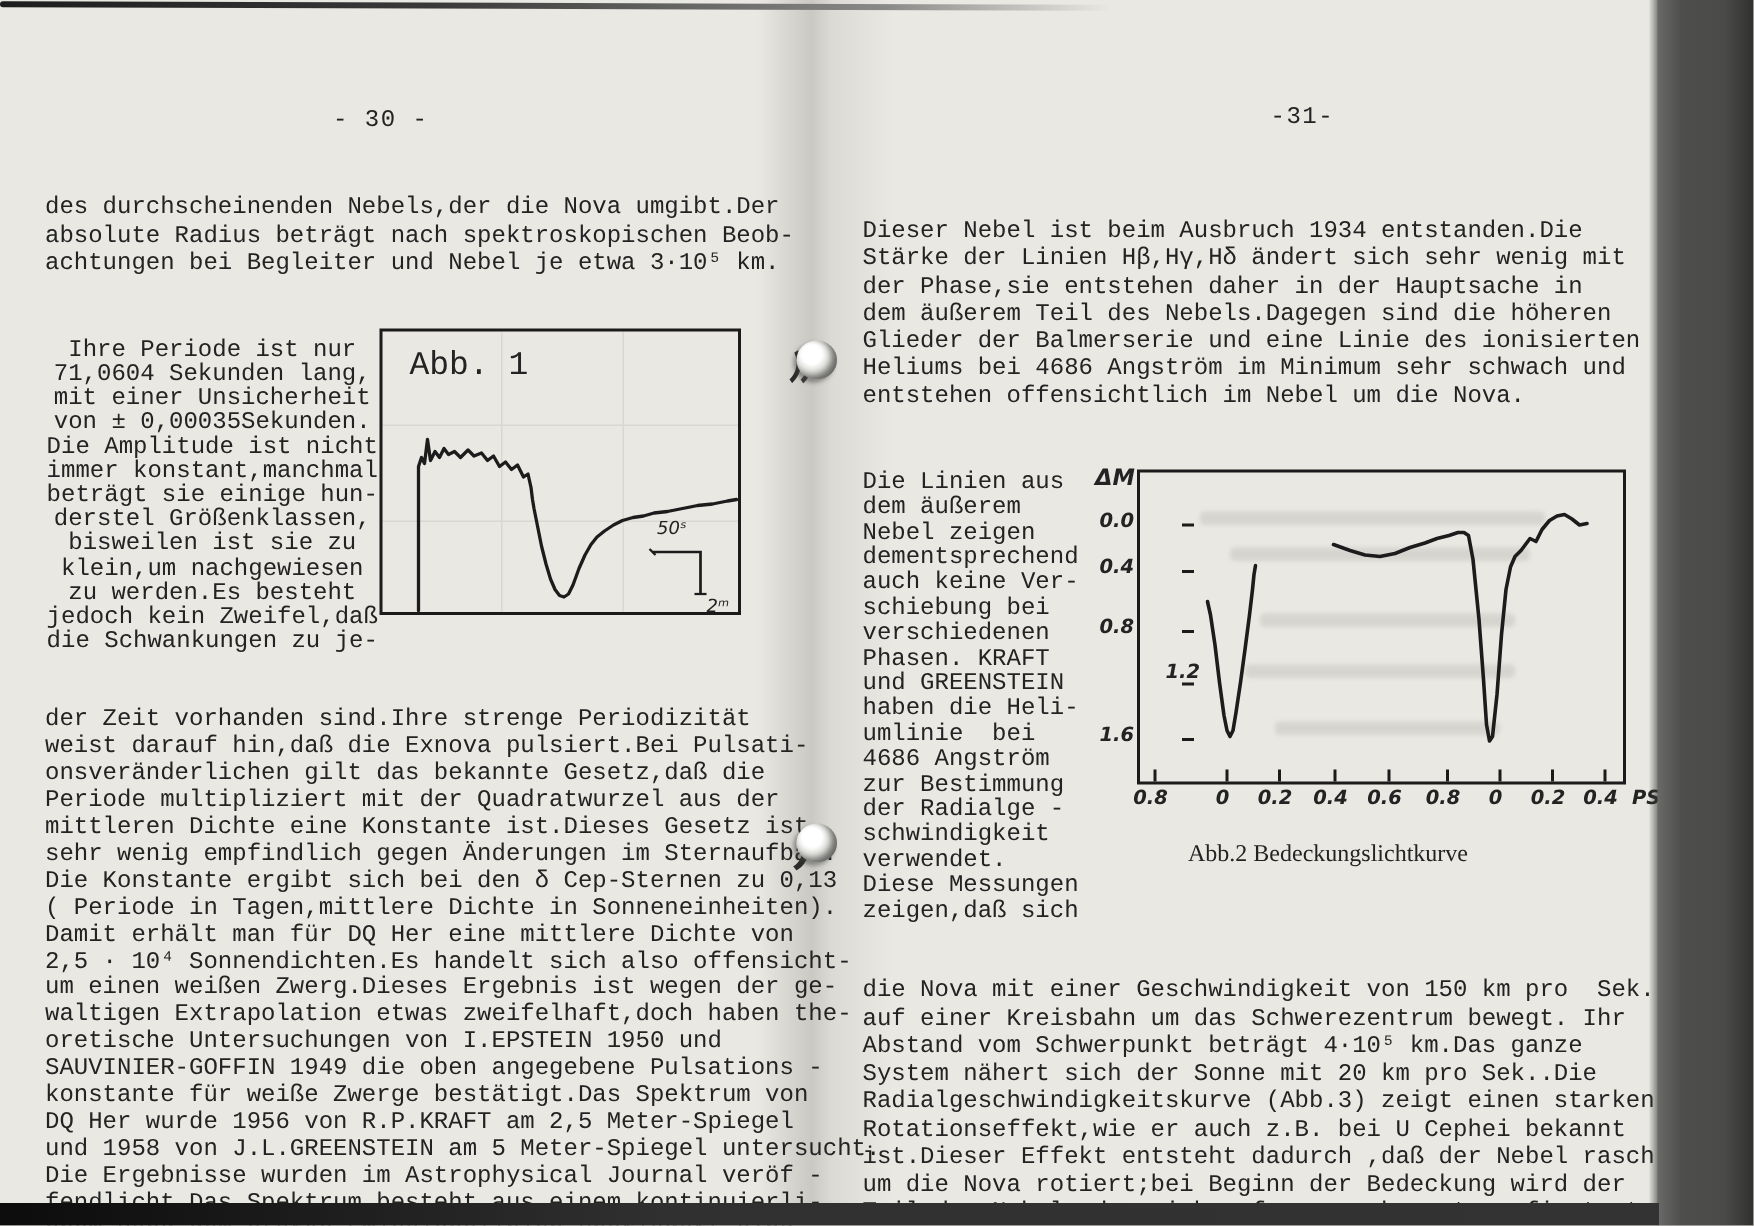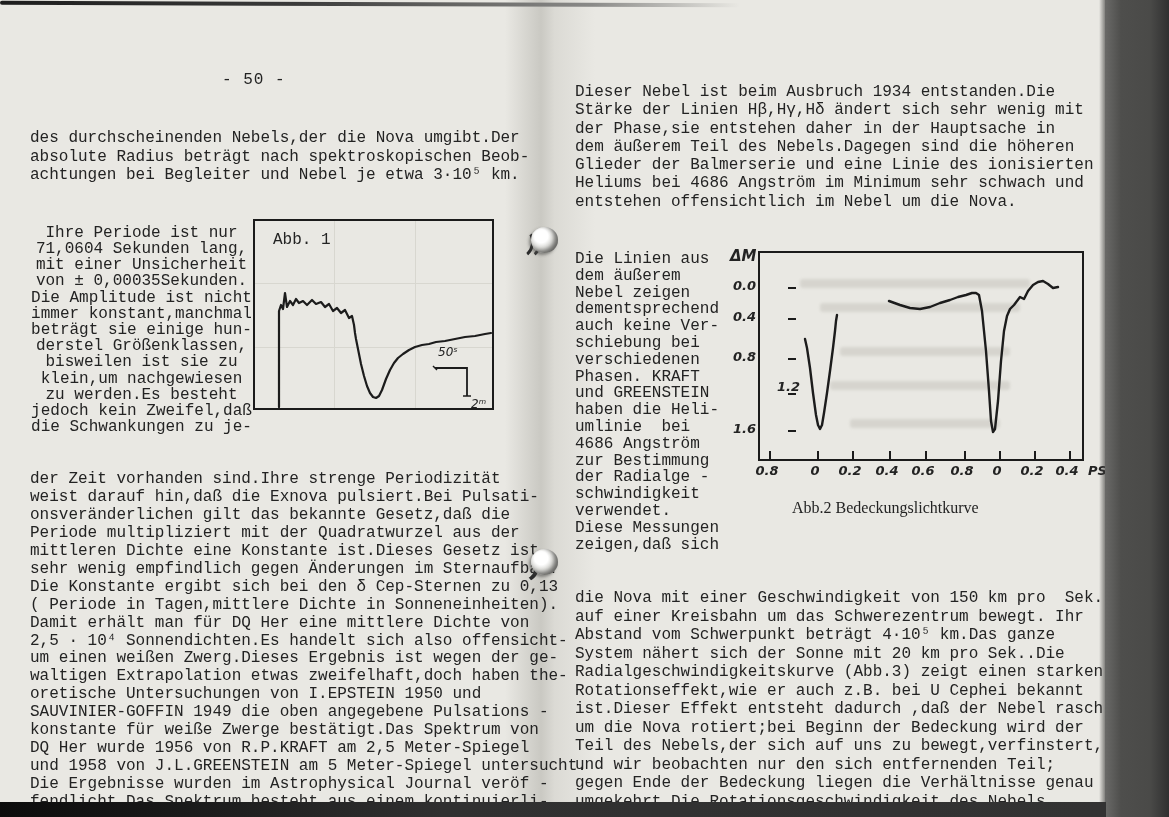--- a/index.html
+++ b/index.html
@@ -41,21 +41,21 @@
   .row{display:flex;align-items:flex-start;margin-top:4px;}
   .side{font-size:16px;line-height:16.2px;}
   #lside{width:223px;text-align:center;} #rside{width:155px;line-height:16.8px;}
   
   .fig1{position:relative;width:237px;height:187px;border:2.5px solid #1b1b1b;margin-top:-6px;
         background:
           linear-gradient(#d8d7d0,#d8d7d0) 79px 0/1px 100% no-repeat,
           linear-gradient(#d8d7d0,#d8d7d0) 160px 0/1px 100% no-repeat,
           linear-gradient(#d8d7d0,#d8d7d0) 0 62px/100% 1px no-repeat,
           linear-gradient(#d8d7d0,#d8d7d0) 0 126px/100% 1px no-repeat;}
-  .fig1-label{position:absolute;left:18px;top:10px;font-size:16px;}
+  .fig1-label{position:absolute;left:18px;top:10px;font-size:22px;}
   .figsvg{position:absolute;left:0;top:0;}
   .scale-h{position:absolute;left:183px;top:124px;font-size:12px;font-style:italic;font-family:"DejaVu Sans",sans-serif;}
   .scale-v{position:absolute;left:216px;top:148px;font-size:12px;font-style:italic;font-family:"DejaVu Sans",sans-serif;margin-top:28px;}
   
   .fig2{position:relative;width:372px;height:300px;}
   .fig2-box{position:absolute;left:28px;top:0;width:322px;height:206px;border:2.5px solid #1b1b1b;}
   .dm{position:absolute;left:0;top:-4px;font-size:15px;font-family:"DejaVu Sans",sans-serif;font-style:italic;font-weight:bold;}
   .ytick{position:absolute;left:28px;width:8px;height:2px;background:#1b1b1b;}
   .xtick{position:absolute;bottom:0;width:2px;height:8px;background:#1b1b1b;}
   .ylab{position:absolute;left:2px;width:24px;text-align:right;font-size:13px;font-style:italic;font-family:"DejaVu Sans",sans-serif;font-weight:bold;}
@@ -67,21 +67,21 @@
 </style>
 </head>
 <body>
 
 <div id="scan">
 
   <div class="top-line"></div>
   <div class="gutter"></div>
 
   <div class="page" id="page-left">
-    <div class="pageno">- 50 -</div>
+    <div class="pageno">- 30 -</div>
     <div class="block" id="lpara1">des durchscheinenden Nebels,der die Nova umgibt.Der
 absolute Radius beträgt nach spektroskopischen Beob-
 achtungen bei Begleiter und Nebel je etwa 3·10⁵ km.</div>
     <div class="row">
       <div class="side" id="lside">Ihre Periode ist nur
 71,0604 Sekunden lang,
 mit einer Unsicherheit
 von ± 0,00035Sekunden.
 Die Amplitude ist nicht
 immer konstant,manchmal
@@ -121,20 +121,21 @@
 konstante für weiße Zwerge bestätigt.Das Spektrum von
 DQ Her wurde 1956 von R.P.KRAFT am 2,5 Meter-Spiegel
 und 1958 von J.L.GREENSTEIN am 5 Meter-Spiegel untersucht.
 Die Ergebnisse wurden im Astrophysical Journal veröf -
 fendlicht.Das Spektrum besteht aus einem kontinuierli-
 chem Band,dem starke Emissionslinien überlagert sind.</div>
     
   </div>
 
   <div class="page" id="page-right">
+    <div class="pageno">-31-</div>
     <div class="block" id="rpara1">Dieser Nebel ist beim Ausbruch 1934 entstanden.Die
 Stärke der Linien Hβ,Hγ,Hδ ändert sich sehr wenig mit
 der Phase,sie entstehen daher in der Hauptsache in
 dem äußerem Teil des Nebels.Dagegen sind die höheren
 Glieder der Balmerserie und eine Linie des ionisierten
 Heliums bei 4686 Angström im Minimum sehr schwach und
 entstehen offensichtlich im Nebel um die Nova.</div>
     <div class="row">
       <div class="side" id="rside">Die Linien aus
 dem äußerem

